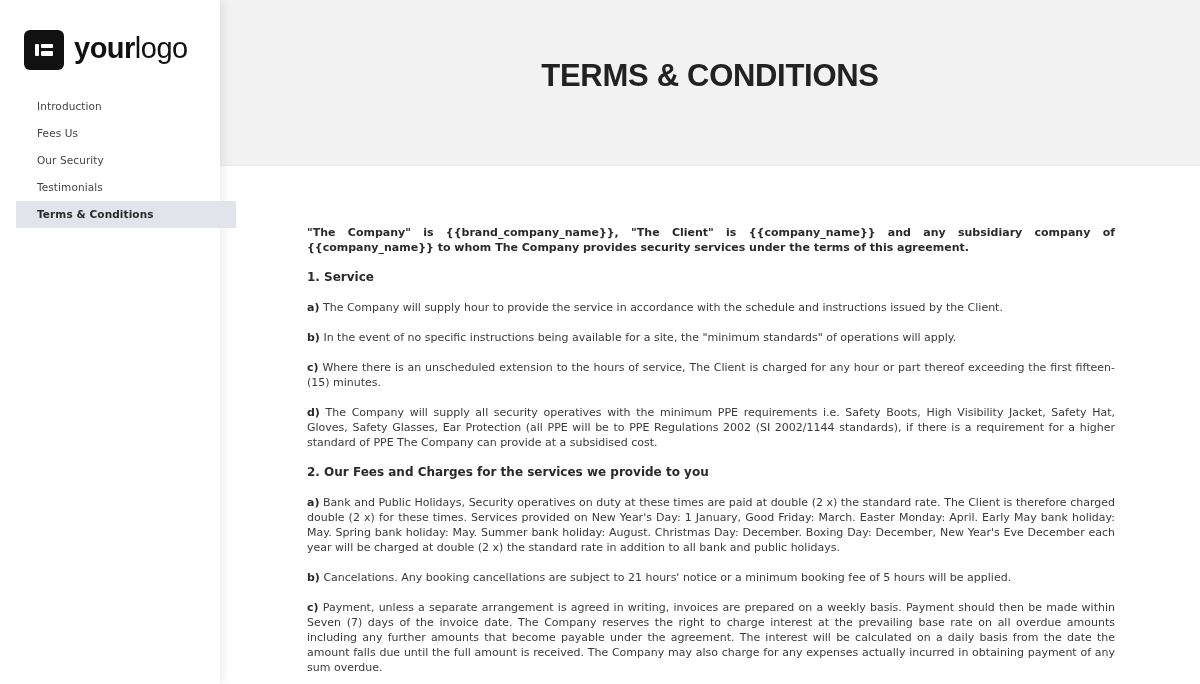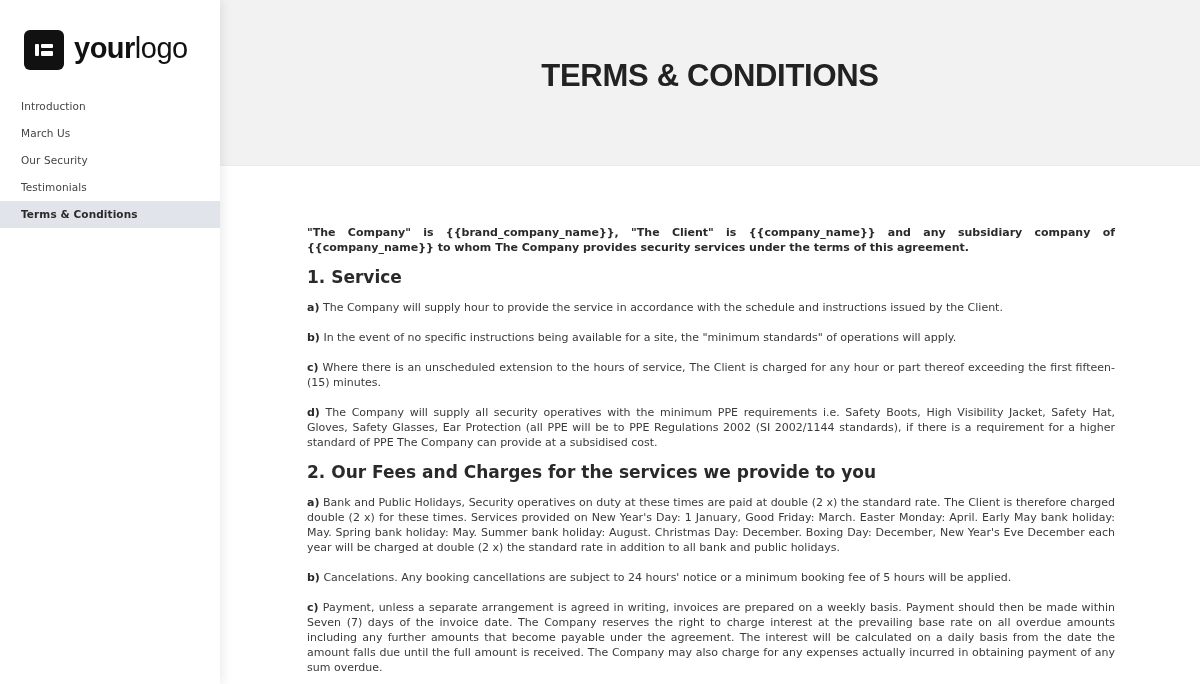--- a/index.html
+++ b/index.html
@@ -67,21 +67,21 @@
       letter-spacing: -0.5px;
       color: #111;
       line-height: 1;
       margin-top: -4px;
     }
     .logo-text .b { font-weight: 700; }
     .logo-text .l { font-weight: 400; }
 
     .nav {
       position: absolute;
-      left: 0; top: 93px;
+      left: 16px; top: 93px;
       width: 220px;
       list-style: none;
     }
     .nav-item {
       display: block;
       height: 27px;
       line-height: 27px;
       padding-left: 21px;
       font-size: 10.5px;
       color: #444;
@@ -127,21 +127,21 @@
     }
     .content p {
       text-align: justify;
       margin-bottom: 15px;
     }
     .content .lead {
       font-weight: 700;
       color: #2a2a2a;
     }
     .content h2 {
-      font-size: 17px;
+      font-size: 12px;
       font-weight: 700;
       color: #2a2a2a;
       margin-bottom: 15px;
       line-height: 15px;
     }
     .content .lbl {
       font-weight: 700;
       color: #2a2a2a;
     }
   </style>
@@ -155,21 +155,21 @@
       <div class="logo-mark">
         <span class="bar-l"></span>
           <span class="bar-r1"></span>
           <span class="bar-r2"></span>
       </div>
       <div class="logo-text"><span class="b">your</span><span class="l">logo</span></div>
     </div>
 
     <nav class="nav">
       <a class="nav-item">Introduction</a>
-      <a class="nav-item">March Us</a>
+      <a class="nav-item">Fees Us</a>
       <a class="nav-item">Our Security</a>
       <a class="nav-item">Testimonials</a>
       <a class="nav-item active">Terms &amp; Conditions</a>
     </nav>
   </aside>
 
   <header class="hero">
     <h1 class="hero-title">TERMS &amp; CONDITIONS</h1>
   </header>
 
@@ -177,17 +177,17 @@
     <p class="lead">"The Company" is {{brand_company_name}}, "The Client" is {{company_name}} and any subsidiary company of {{company_name}} to whom The Company provides security services under the terms of this agreement.</p>
 
     <h2>1. Service</h2>
     <p><span class="lbl">a)</span><span> The Company will supply hour to provide the service in accordance with the schedule and instructions issued by the Client.</span></p>
     <p><span class="lbl">b)</span><span> In the event of no specific instructions being available for a site, the "minimum standards" of operations will apply.</span></p>
     <p><span class="lbl">c)</span><span> Where there is an unscheduled extension to the hours of service, The Client is charged for any hour or part thereof exceeding the first fifteen-(15) minutes.</span></p>
     <p><span class="lbl">d)</span><span> The Company will supply all security operatives with the minimum PPE requirements i.e. Safety Boots, High Visibility Jacket, Safety Hat, Gloves, Safety Glasses, Ear Protection (all PPE will be to PPE Regulations 2002 (SI 2002/1144 standards), if there is a requirement for a higher standard of PPE The Company can provide at a subsidised cost.</span></p>
 
     <h2>2. Our Fees and Charges for the services we provide to you</h2>
     <p><span class="lbl">a)</span><span> Bank and Public Holidays, Security operatives on duty at these times are paid at double (2 x) the standard rate. The Client is therefore charged double (2 x) for these times. Services provided on New Year's Day: 1 January, Good Friday: March. Easter Monday: April. Early May bank holiday: May. Spring bank holiday: May. Summer bank holiday: August. Christmas Day: December. Boxing Day: December, New Year's Eve December each year will be charged at double (2 x) the standard rate in addition to all bank and public holidays.</span></p>
-    <p><span class="lbl">b)</span><span> Cancelations. Any booking cancellations are subject to 24 hours' notice or a minimum booking fee of 5 hours will be applied.</span></p>
+    <p><span class="lbl">b)</span><span> Cancelations. Any booking cancellations are subject to 21 hours' notice or a minimum booking fee of 5 hours will be applied.</span></p>
     <p><span class="lbl">c)</span><span> Payment, unless a separate arrangement is agreed in writing, invoices are prepared on a weekly basis. Payment should then be made within Seven (7) days of the invoice date. The Company reserves the right to charge interest at the prevailing base rate on all overdue amounts including any further amounts that become payable under the agreement. The interest will be calculated on a daily basis from the date the amount falls due until the full amount is received. The Company may also charge for any expenses actually incurred in obtaining payment of any sum overdue.</span></p>
   </main>
 
 </div>
 
 </body></html>

